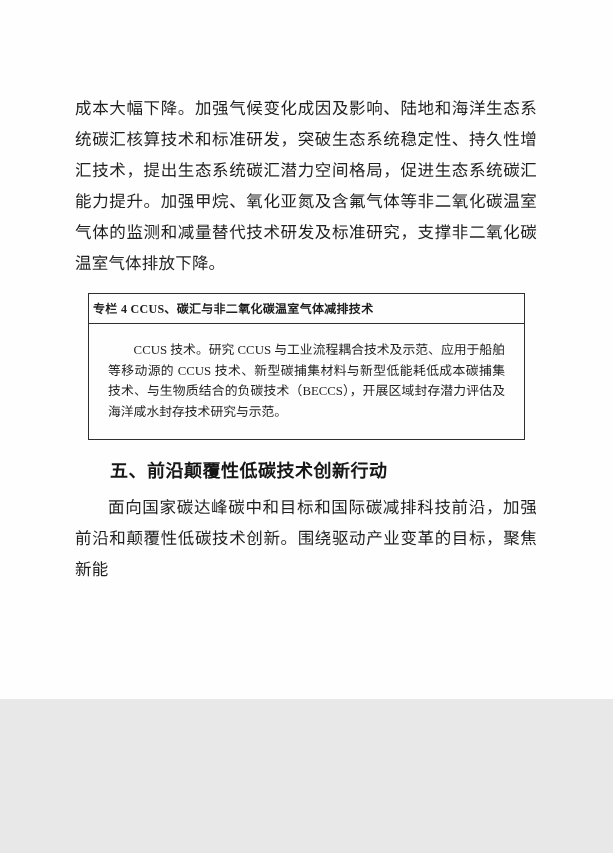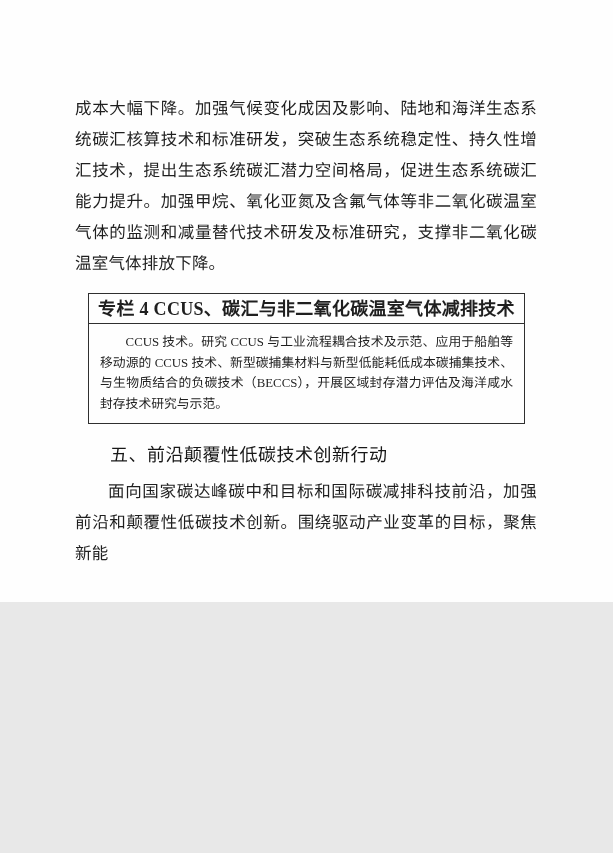--- a/index.html
+++ b/index.html
@@ -3,21 +3,21 @@
 <meta charset="utf-8">
 <style>
   html, body {
     margin: 0;
     padding: 0;
     background: #e8e8e8;
   }
   .page {
     position: relative;
     width: 613px;
-    height: 602px;
+    height: 699px;
     margin: 0 auto;
     background: #fefefe;
     box-sizing: border-box;
     padding: 93px 76px 0 75px;
     overflow: hidden;
     color: #1f1f1f;
     font-family: "Liberation Serif", "DejaVu Serif", serif;
   }
   .body-par {
     margin: 0;
@@ -30,46 +30,46 @@
   .no-indent { text-indent: 0; }
   .indent-2em { text-indent: 2em; }
 
   .callout-box {
     box-sizing: border-box;
     margin: 14px 12px 0 13px;
     border: 1.5px solid #2f2f2f;
     background: #fefefe;
   }
   .box-title {
-    font-size: 18px;
+    font-size: 12px;
     font-weight: bold;
-    text-align: center;
+    text-align: left;
     line-height: 20px;
     padding: 5px 4px 4px 4px;
     border-bottom: 1.5px solid #2f2f2f;
     letter-spacing: 0.3px;
   }
   .box-body {
     padding: 4px 7px 5px 7px;
   }
   .box-body p {
-    margin: 4px;
+    margin: 12px;
     font-size: 12.8px;
     line-height: 20.6px;
     text-indent: 2em;
     text-align: justify;
     text-justify: inter-ideograph;
   }
 
   .section-heading {
     margin: 19px 0 0 0;
     padding-left: 35px;
     font-family: "Liberation Sans", "DejaVu Sans", sans-serif;
     font-size: 18px;
-    font-weight: normal;
+    font-weight: bold;
     line-height: 24px;
     letter-spacing: 0.5px;
     color: #171717;
   }
   .section-par {
     margin-top: 9px;
   }
 </style>
 </head>
 <body>

